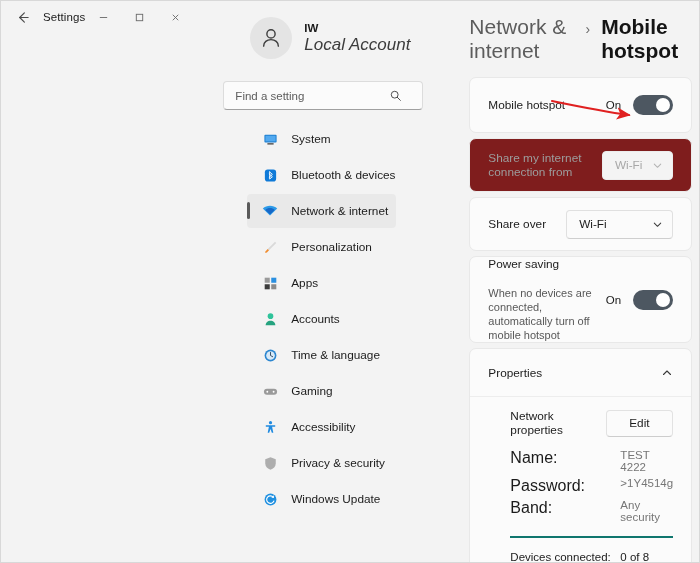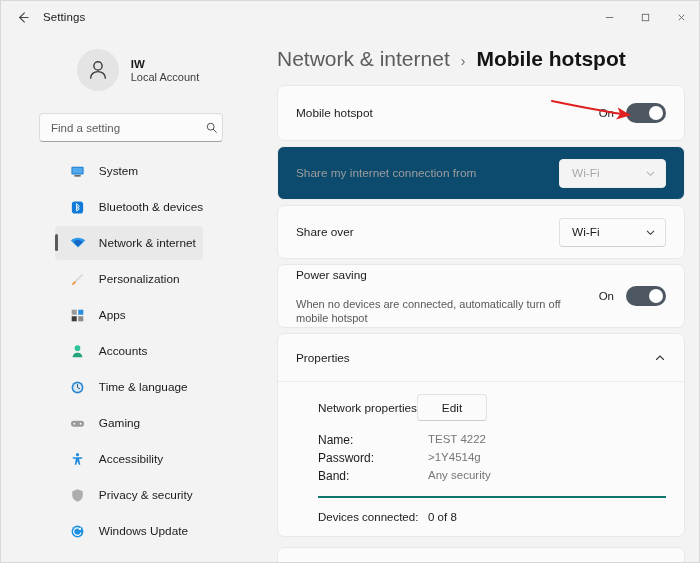--- a/index.html
+++ b/index.html
@@ -12,21 +12,20 @@
     background: #f3f3f3;
   }
 
   .window {
     position: relative;
     width: 700px;
     height: 563px;
     background: #f3f3f3;
     border: 1px solid #d8d8d8;
     display: flex;
-    flex-direction: column;
     overflow: hidden;
   }
 
   
   .titlebar {
     height: 32px;
     flex: 0 0 32px;
     display: flex;
     align-items: center;
     background: #f3f3f3;
@@ -96,32 +95,32 @@
     border-radius: 50%;
     background: #e4e4e4;
     display: flex;
     align-items: center;
     justify-content: center;
     flex: 0 0 42px;
   }
   .avatar svg { display:block; }
   .acct-text { display: flex; flex-direction: column; gap: 1px; }
   .acct-name { font-size: 11.5px; font-weight: bold; color: #1a1a1a; }
-  .acct-sub { font-size: 11px; color: #3c3c3c; }
+  .acct-sub { font-size: 17px; color: #3c3c3c; font-style: italic; }
 
   .search-wrap {
     margin: 12px 20px 0 18px;
     height: 29px;
     background: #fbfbfb;
     border: 1px solid #dcdcdc;
     border-bottom-color: #a0a0a0;
     border-radius: 4px;
     display: flex;
     align-items: center;
-    padding: 0 4px 0 11px;
+    padding: 0 20px 0 11px;
   }
   .search-input {
     flex: 1;
     border: none;
     outline: none;
     background: transparent;
     font-family: "Liberation Sans", sans-serif;
     font-size: 11.5px;
     color: #5a5a5a;
   }
@@ -190,21 +189,21 @@
 
   .card {
     background: #fbfbfb;
     border: 1px solid #e8e8e8;
     border-radius: 7px;
     padding: 0 18px;
     min-height: 54px;
     display: flex;
     align-items: center;
   }
-  .card.disabled { background: #0c4a6e; border-color: #ececec; }
+  .card.disabled { background: #7f1d1d; border-color: #ececec; }
   .card-row {
     display: flex;
     align-items: center;
     width: 100%;
     justify-content: space-between;
     gap: 10px;
   }
   .card-title { font-size: 11.8px; color: #1b1b1b; }
   .card-title.muted { color: #9d9d9d; }
   .card-sub { font-size: 11px; color: #585858; line-height: 14px; margin-top: 15px; }
@@ -290,21 +289,21 @@
     display: flex;
     align-items: center;
     justify-content: center;
   }
 
   .kv-table { margin: 2px 0 0 0; }
   .kv-row { display: flex; padding: 2px 0; }
   .kv-key {
     width: 110px;
     flex: 0 0 110px;
-    font-size: 12px;
+    font-size: 16px;
     color: #1b1b1b;
   }
   .kv-val { font-size: 11.5px; color: #767676; }
 
   .divider-row {
     border-top: 2px solid #0f766e;
     margin-top: 11px;
     padding: 13px 0 13px 0;
     display: flex;
   }

